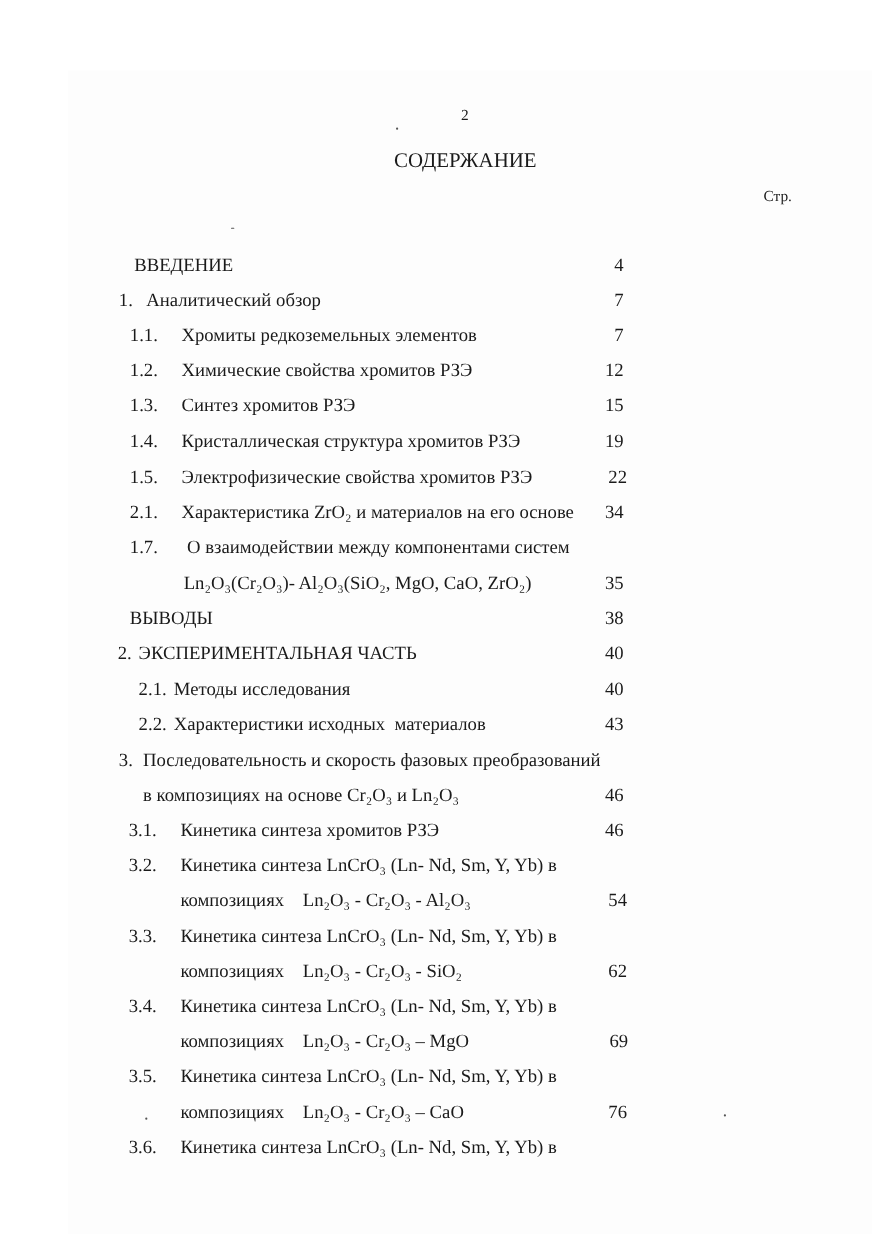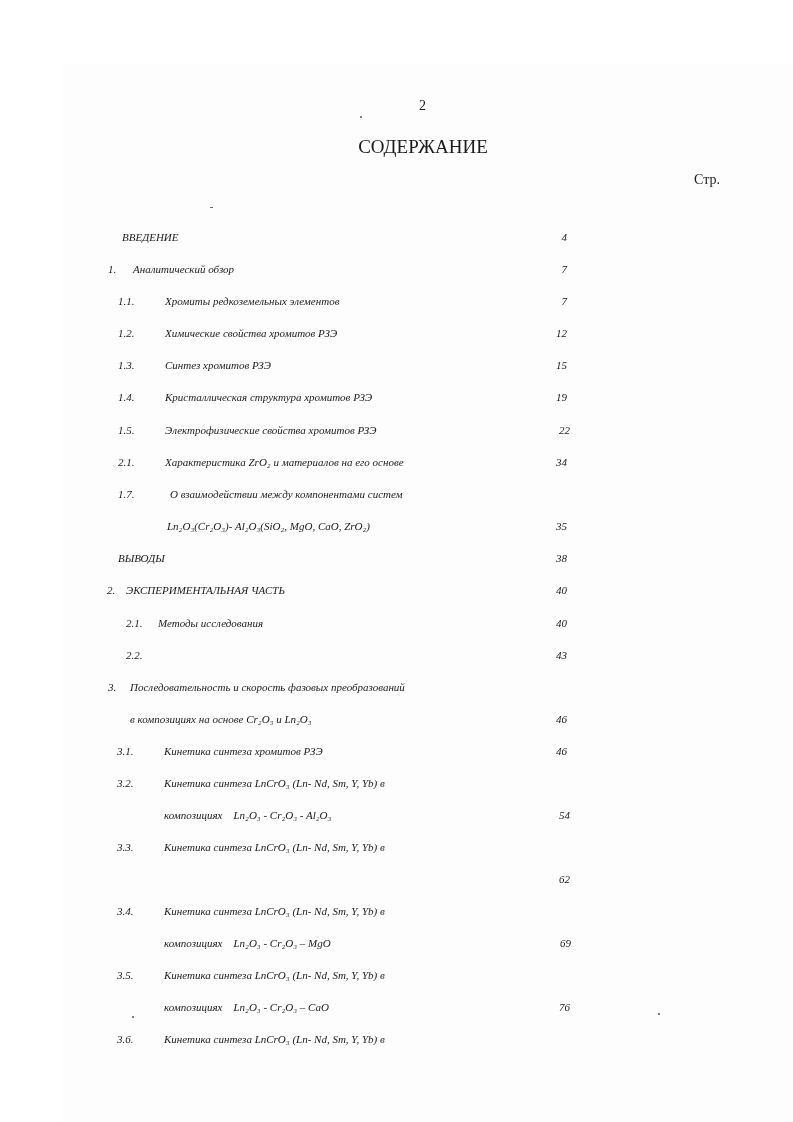--- a/index.html
+++ b/index.html
@@ -8,21 +8,21 @@
     font-family: "Liberation Serif", "DejaVu Serif", serif; color: #1a1a1a;
   }
   .page-area {
     position: absolute; left: 62px; top: 64px; width: 731px; height: 1058px;
     background: #fdfdfd;
   }
   .abs { position: absolute; white-space: nowrap; }
   .page-number { left: 419px; top: 98px; font-size: 14px; }
   .title { left: 0; width: 846px; top: 136px; text-align: center; font-size: 19px; }
   .page-col-label { left: 694px; top: 172px; font-size: 14px; }
-  .row { position: absolute; left: 0; width: 635px; height: 28px; font-size: 11px; font-style: italic; }
+  .row { position: absolute; left: 0; width: 635px; height: 28px; font-size: 17px; }
   .row .num { position: absolute; top: 0; }
   .row .text { position: absolute; top: 0; }
   .row .pg { position: absolute; top: 0; right: 68px; text-align: right; }
   .speck { position: absolute; width: 2px; height: 2px; background: #555; border-radius: 1px; }
 </style>
 </head>
 <body>
 
 <div class="page-area"></div>
 
@@ -88,20 +88,21 @@
     <span class="text" style="left:126px">ЭКСПЕРИМЕНТАЛЬНАЯ ЧАСТЬ</span>
     <span class="pg">40</span>
   </div>
   <div class="row" style="top:617px">
     <span class="num" style="left:126px">2.1.</span>
     <span class="text" style="left:158px">Методы исследования</span>
     <span class="pg">40</span>
   </div>
   <div class="row" style="top:649px">
     <span class="num" style="left:126px">2.2.</span>
+    <span class="text" style="left:158px; white-space:pre">Характеристики исходных  материалов</span>
     <span class="pg">43</span>
   </div>
   <div class="row" style="top:681px">
     <span class="num" style="left:108px">3.</span>
     <span class="text" style="left:130px">Последовательность и скорость фазовых преобразований</span>
   </div>
   <div class="row" style="top:713px">
     <span class="text" style="left:130px">в композициях на основе Cr₂O₃ и Ln₂O₃</span>
     <span class="pg">46</span>
   </div>
@@ -116,20 +117,21 @@
   </div>
   <div class="row" style="top:809px">
     <span class="text" style="left:164px; white-space:pre">композициях    Ln₂O₃ - Cr₂O₃ - Al₂O₃</span>
     <span class="pg" style="right:65px">54</span>
   </div>
   <div class="row" style="top:841px">
     <span class="num" style="left:117px">3.3.</span>
     <span class="text" style="left:164px">Кинетика синтеза LnCrO₃ (Ln- Nd, Sm, Y, Yb) в</span>
   </div>
   <div class="row" style="top:873px">
+    <span class="text" style="left:164px; white-space:pre">композициях    Ln₂O₃ - Cr₂O₃ - SiO₂</span>
     <span class="pg" style="right:65px">62</span>
   </div>
   <div class="row" style="top:905px">
     <span class="num" style="left:117px">3.4.</span>
     <span class="text" style="left:164px">Кинетика синтеза LnCrO₃ (Ln- Nd, Sm, Y, Yb) в</span>
   </div>
   <div class="row" style="top:937px">
     <span class="text" style="left:164px; white-space:pre">композициях    Ln₂O₃ - Cr₂O₃ – MgO</span>
     <span class="pg" style="right:64px">69</span>
   </div>

